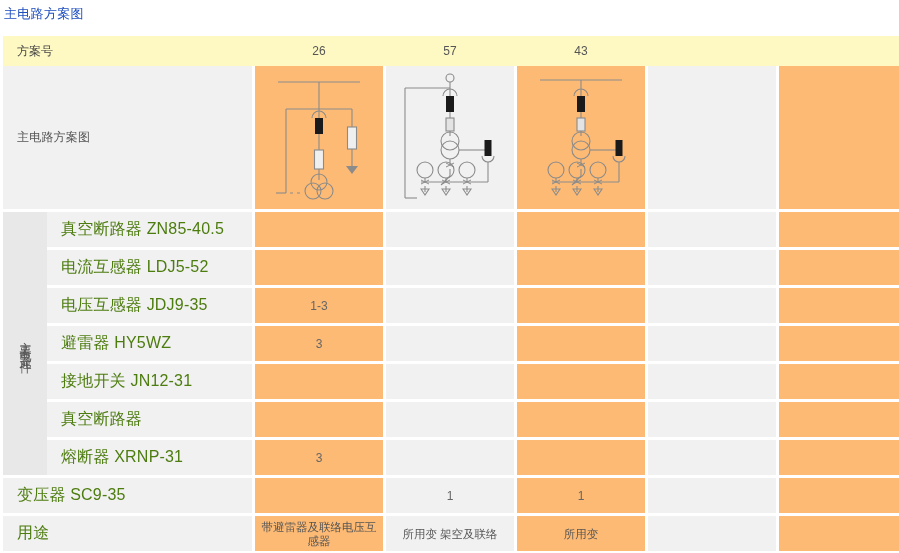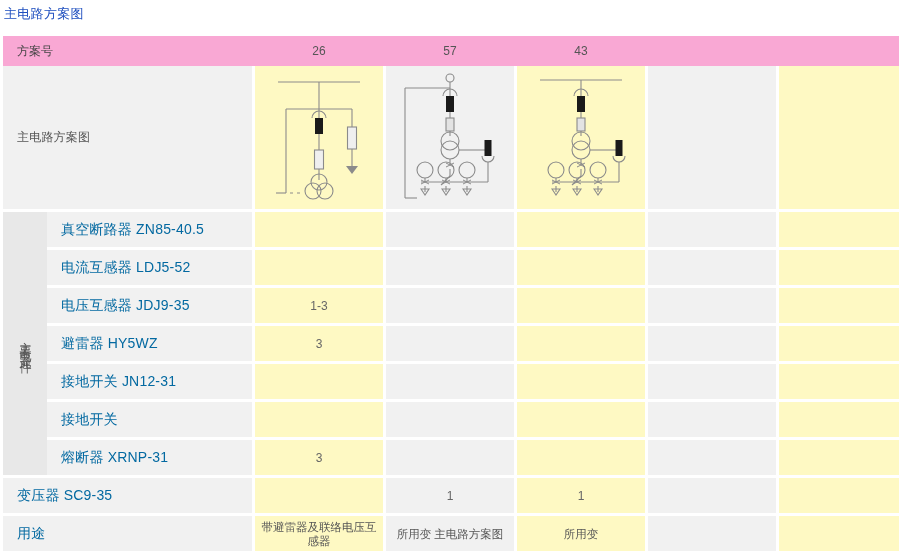--- a/index.html
+++ b/index.html
@@ -31,21 +31,21 @@
     width: 893px;
     border-collapse: collapse;
     table-layout: fixed;
   }
 
   
   .hdr-row td {
     border-top: 2px solid #1a4fb4;
     border-bottom: 2px solid #1a4fb4;
     height: 30px;
-    background: #f9a8d4;
+    background: #fef9c3;
     font-size: 12px;
     color: #555;
     text-align: center;
     vertical-align: middle;
     padding: 0;
   }
   .hdr-row td.hdr-label {
     text-align: left;
     padding-left: 14px;
     color: #444;
@@ -53,21 +53,21 @@
 
   
   .spec-table td {
     padding: 0;
     font-size: 12px;
     vertical-align: middle;
     border: none;
   }
 
   
-  .c-dark  { background: #fef9c3; }
+  .c-dark  { background: #fdba74; }
   .c-light { background: #f1f1f1; }
   .c-lbl   { background: #f1f1f1; }
   .c-vert  { background: #e8e8e8; }
 
   .cell {
     height: 100%;
     width: 100%;
     display: flex;
     align-items: center;
     justify-content: center;
@@ -79,22 +79,22 @@
   }
 
   .row-sep td { border-bottom: 3px solid #ffffff; }
   .colgap { background: #ffffff; width: 3px; }
 
   .diagram-row td { height: 143px; vertical-align: middle; }
   .comp-row td    { height: 35px; }
   .use-row td     { height: 35px; }
 
   .label-cell {
-    font-size: 14px;
-    color: #0369a1;
+    font-size: 16px;
+    color: #4d7c0f;
     letter-spacing: 0.2px;
   }
   .value-cell {
     font-size: 12px;
     color: #666;
   }
   .usage-cell {
     font-size: 11.5px;
     color: #555;
     text-align: center;
@@ -409,21 +409,21 @@
           <div class="cell value-cell"></div>
         </td>
     <td class="colgap"></td>
     <td class="c-dark">
           <div class="cell value-cell"></div>
         </td>
   </tr>
 
   <tr class="comp-row row-sep">
     <td class="c-lbl">
-      <div class="cell left label-cell">接地开关</div>
+      <div class="cell left label-cell">真空断路器</div>
     </td>
     <td class="colgap"></td>
     <td class="c-dark">
           <div class="cell value-cell"></div>
         </td>
     <td class="colgap"></td>
     <td class="c-light">
           <div class="cell value-cell"></div>
         </td>
     <td class="colgap"></td>
@@ -495,21 +495,21 @@
   <tr class="use-row">
     <td class="c-lbl" colspan="2">
       <div class="cell left label-cell">用途</div>
     </td>
     <td class="colgap"></td>
     <td class="c-dark">
           <div class="cell usage-cell">带避雷器及联络电压互感器</div>
         </td>
     <td class="colgap"></td>
     <td class="c-light">
-          <div class="cell usage-cell">所用变 主电路方案图</div>
+          <div class="cell usage-cell">所用变 架空及联络</div>
         </td>
     <td class="colgap"></td>
     <td class="c-dark">
           <div class="cell usage-cell">所用变</div>
         </td>
     <td class="colgap"></td>
     <td class="c-light">
           <div class="cell usage-cell"></div>
         </td>
     <td class="colgap"></td>

